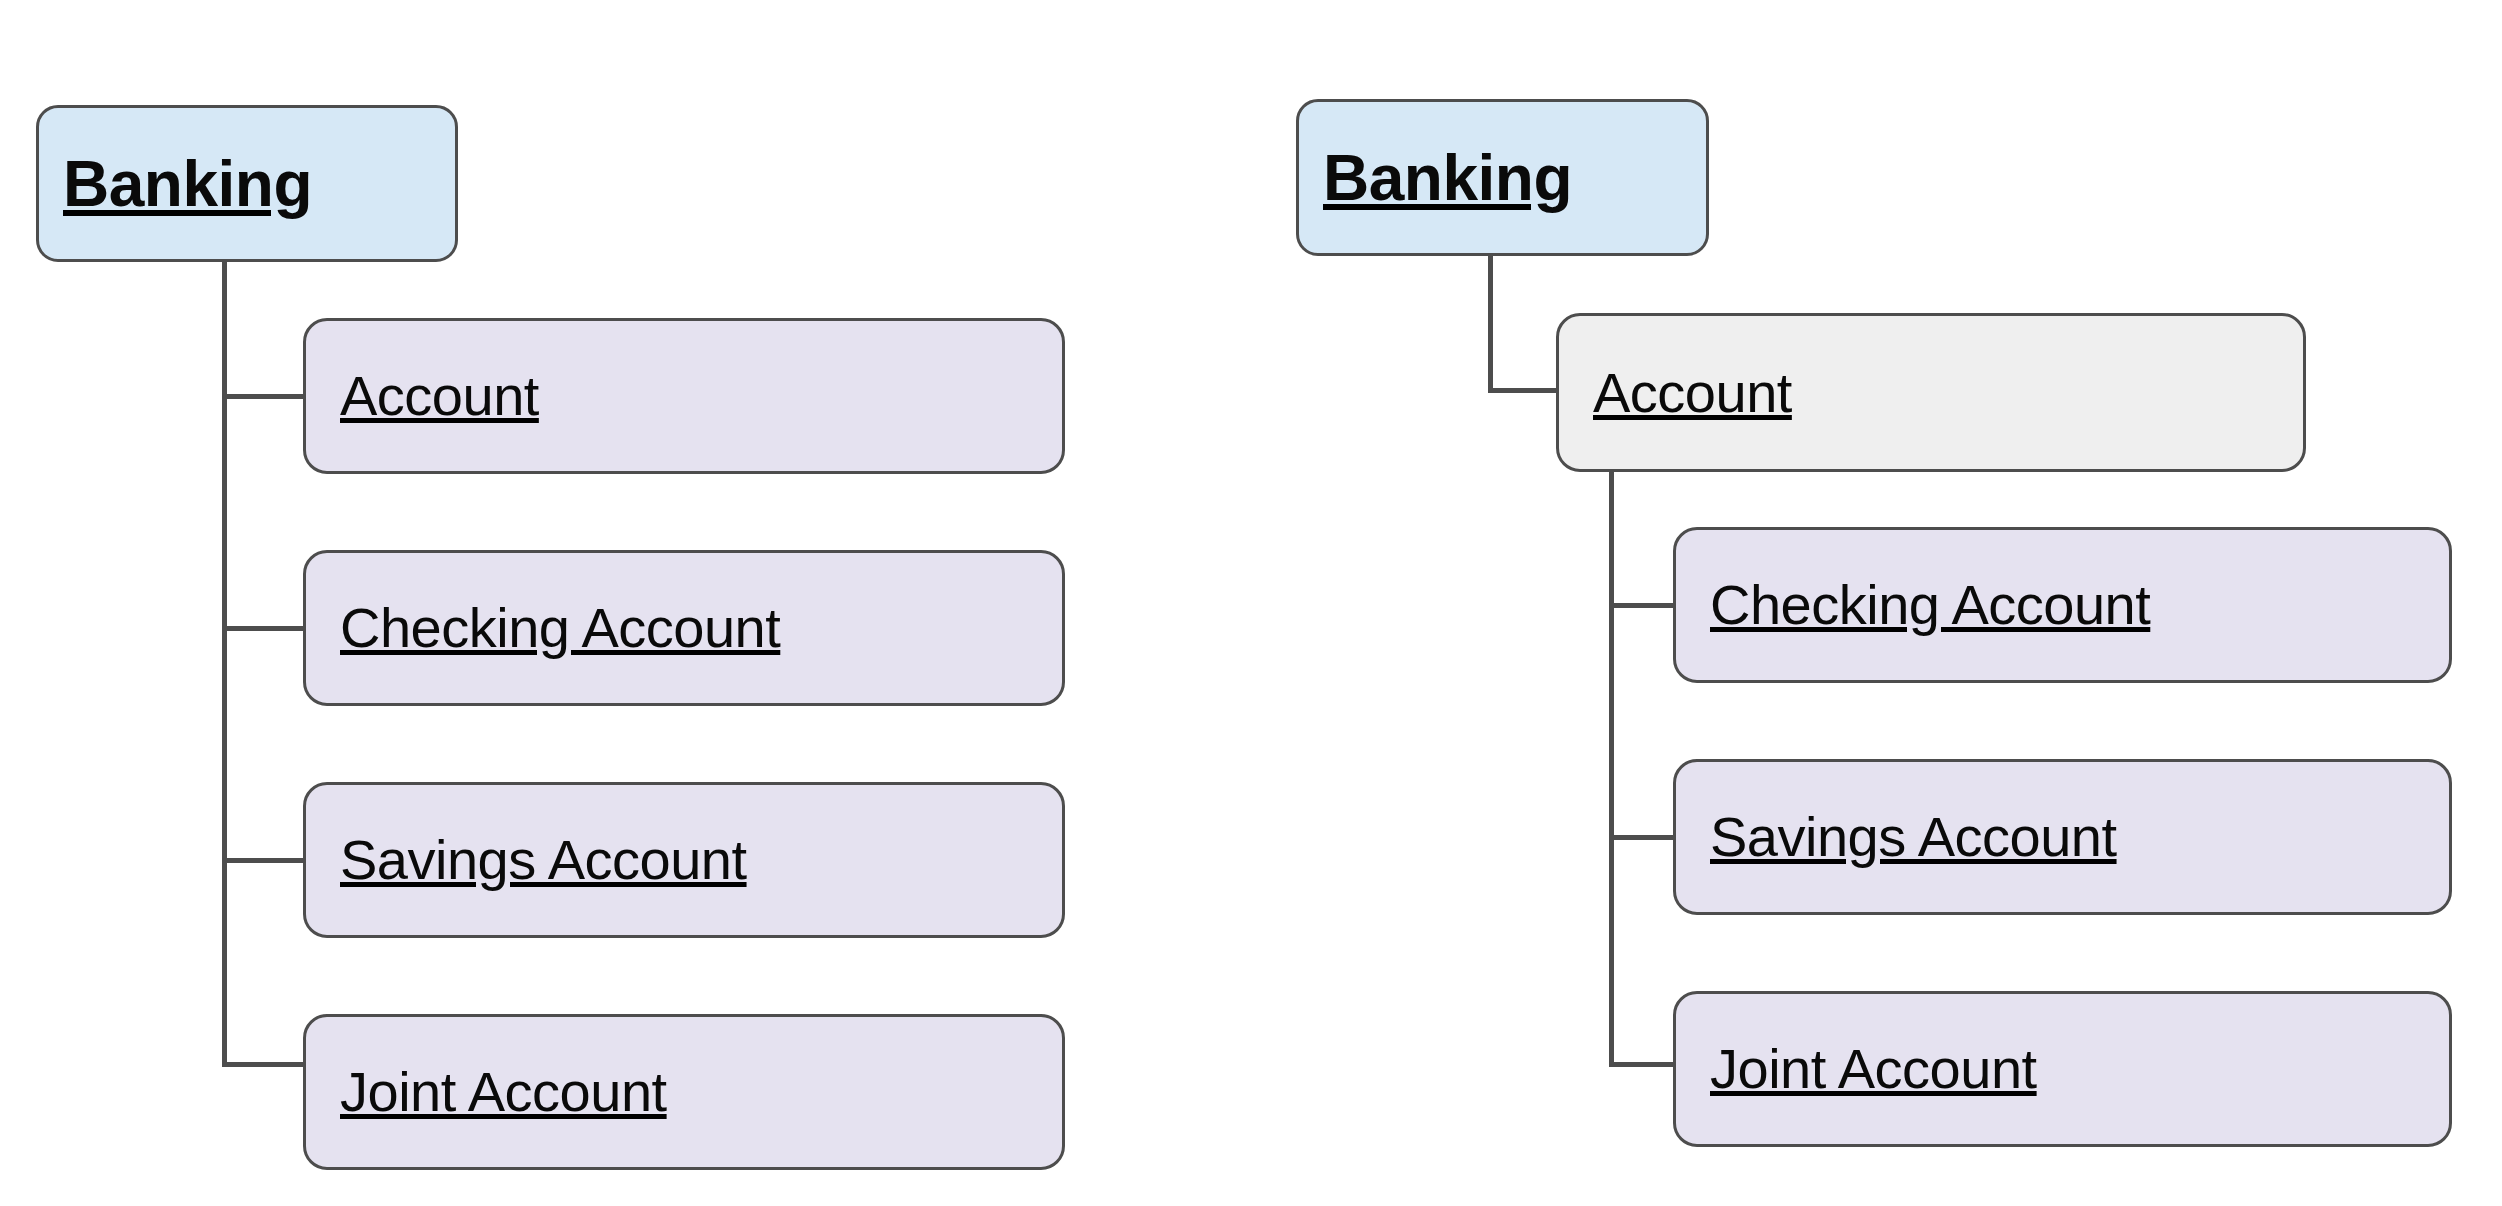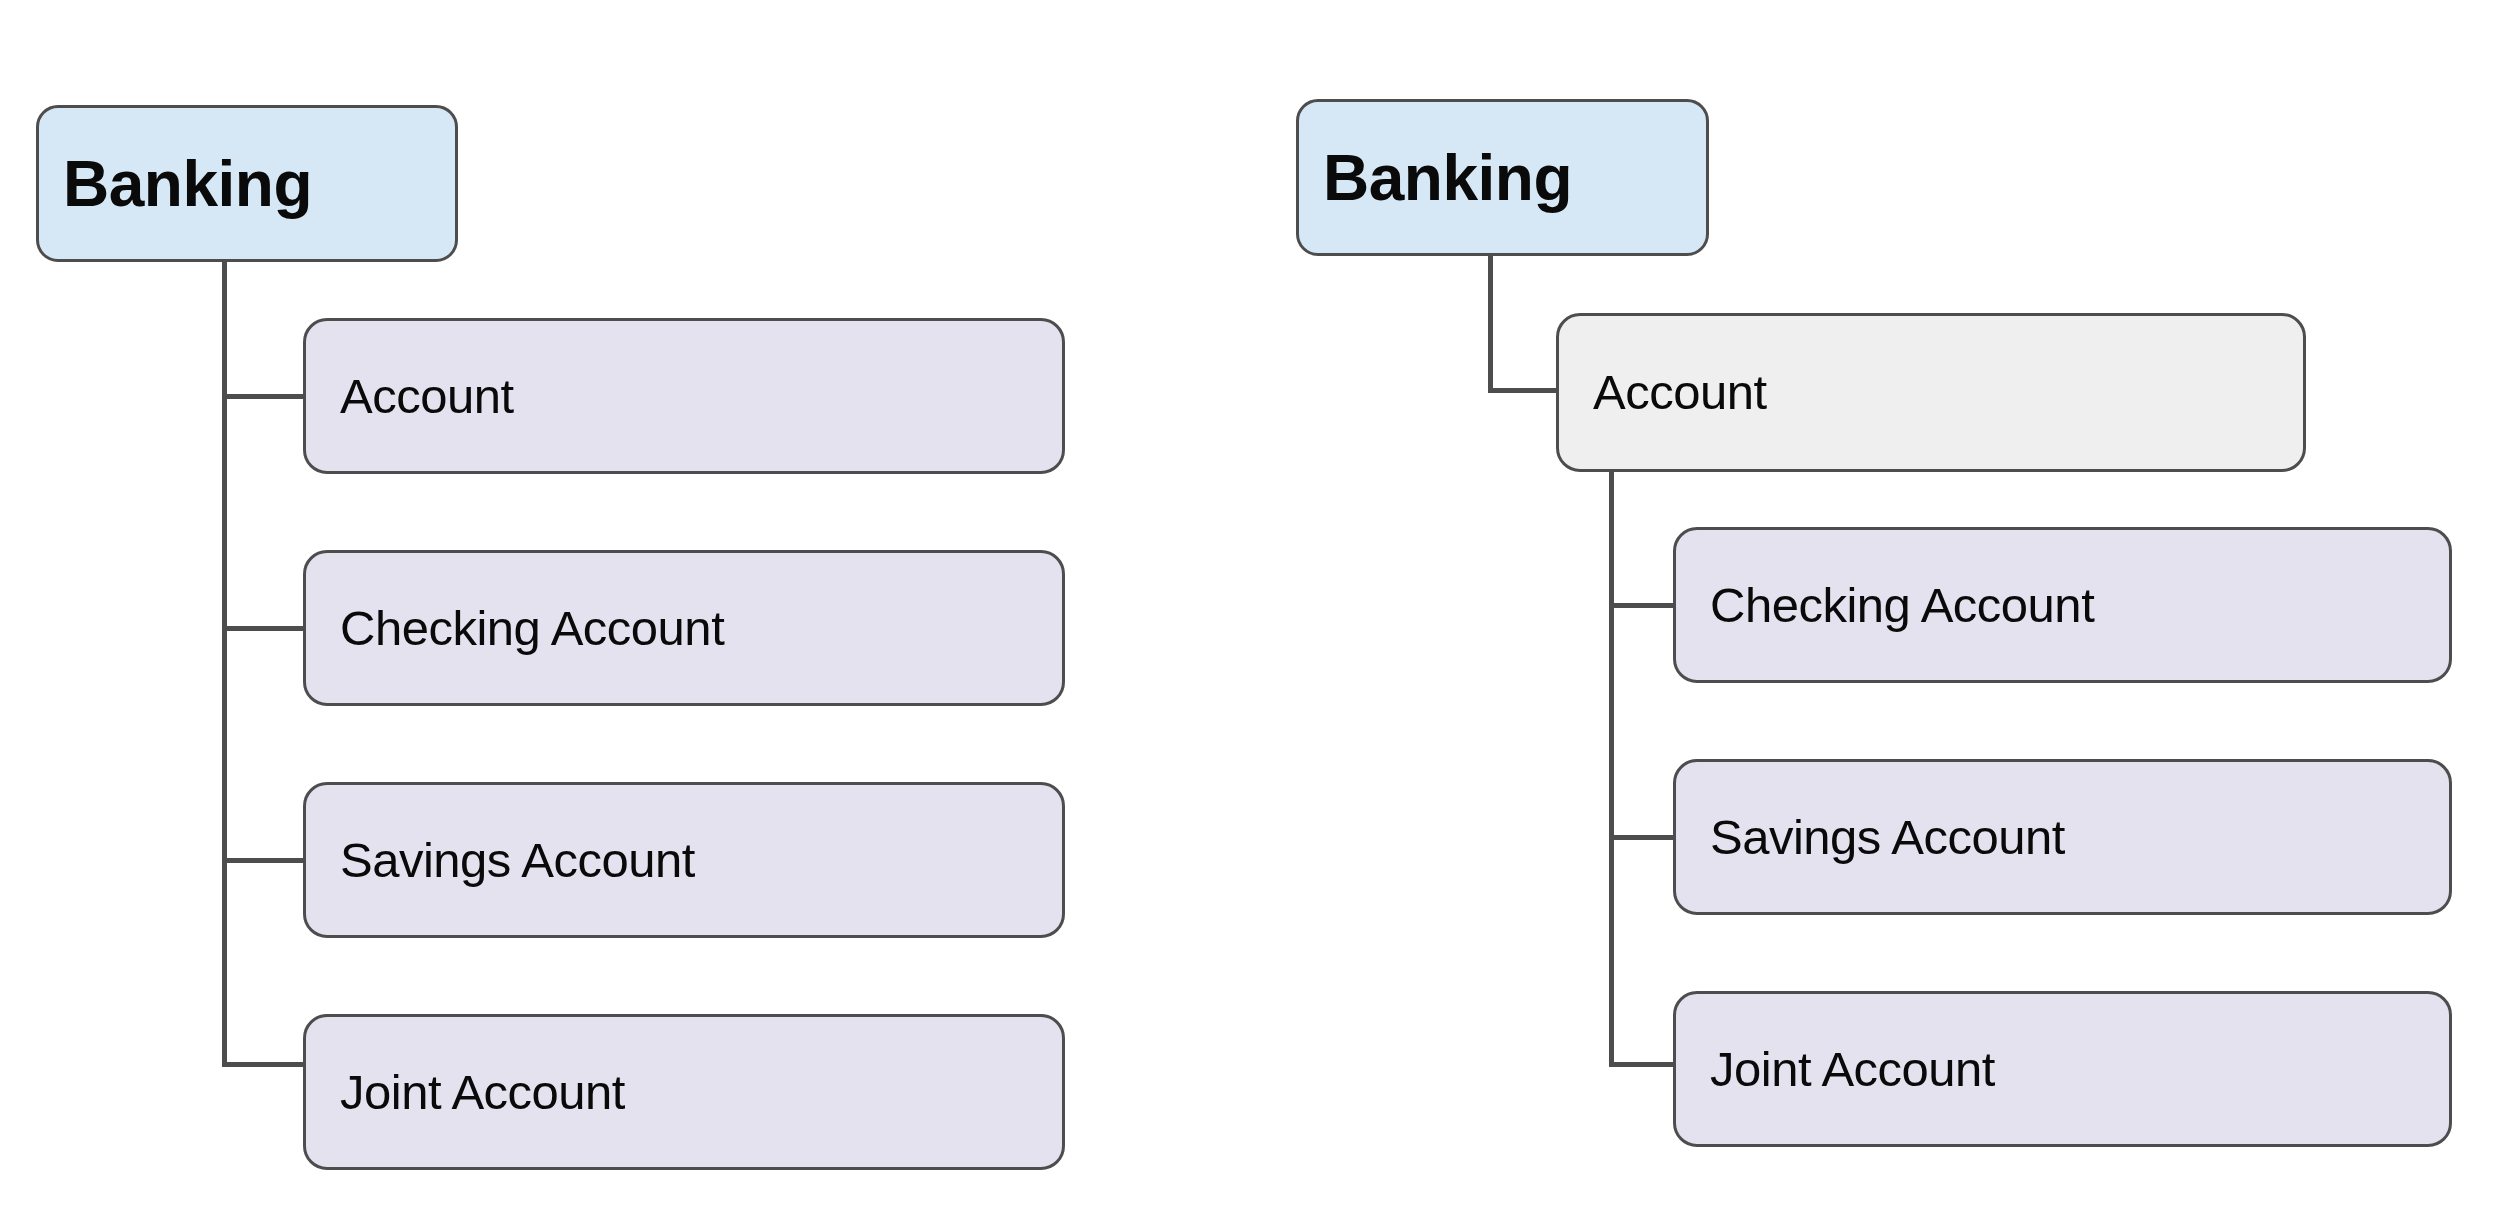--- a/index.html
+++ b/index.html
@@ -19,23 +19,24 @@
   }
   .node {
     position: absolute;
     box-sizing: border-box;
     border: 3px solid #4d4d4d;
     border-radius: 24px;
     display: flex;
     align-items: center;
     padding-left: 34px;
     z-index: 2;
+    text-decoration: underline;
   }
   .node-label {
-    font-size: 49px;
+    font-size: 56px;
     line-height: 1;
     color: #0a0a0a;
     letter-spacing: -0.5px;
     white-space: nowrap;
   }
   .node.root {
     background: #d6e8f6;
     border-radius: 22px;
     padding-left: 24px;
   }

